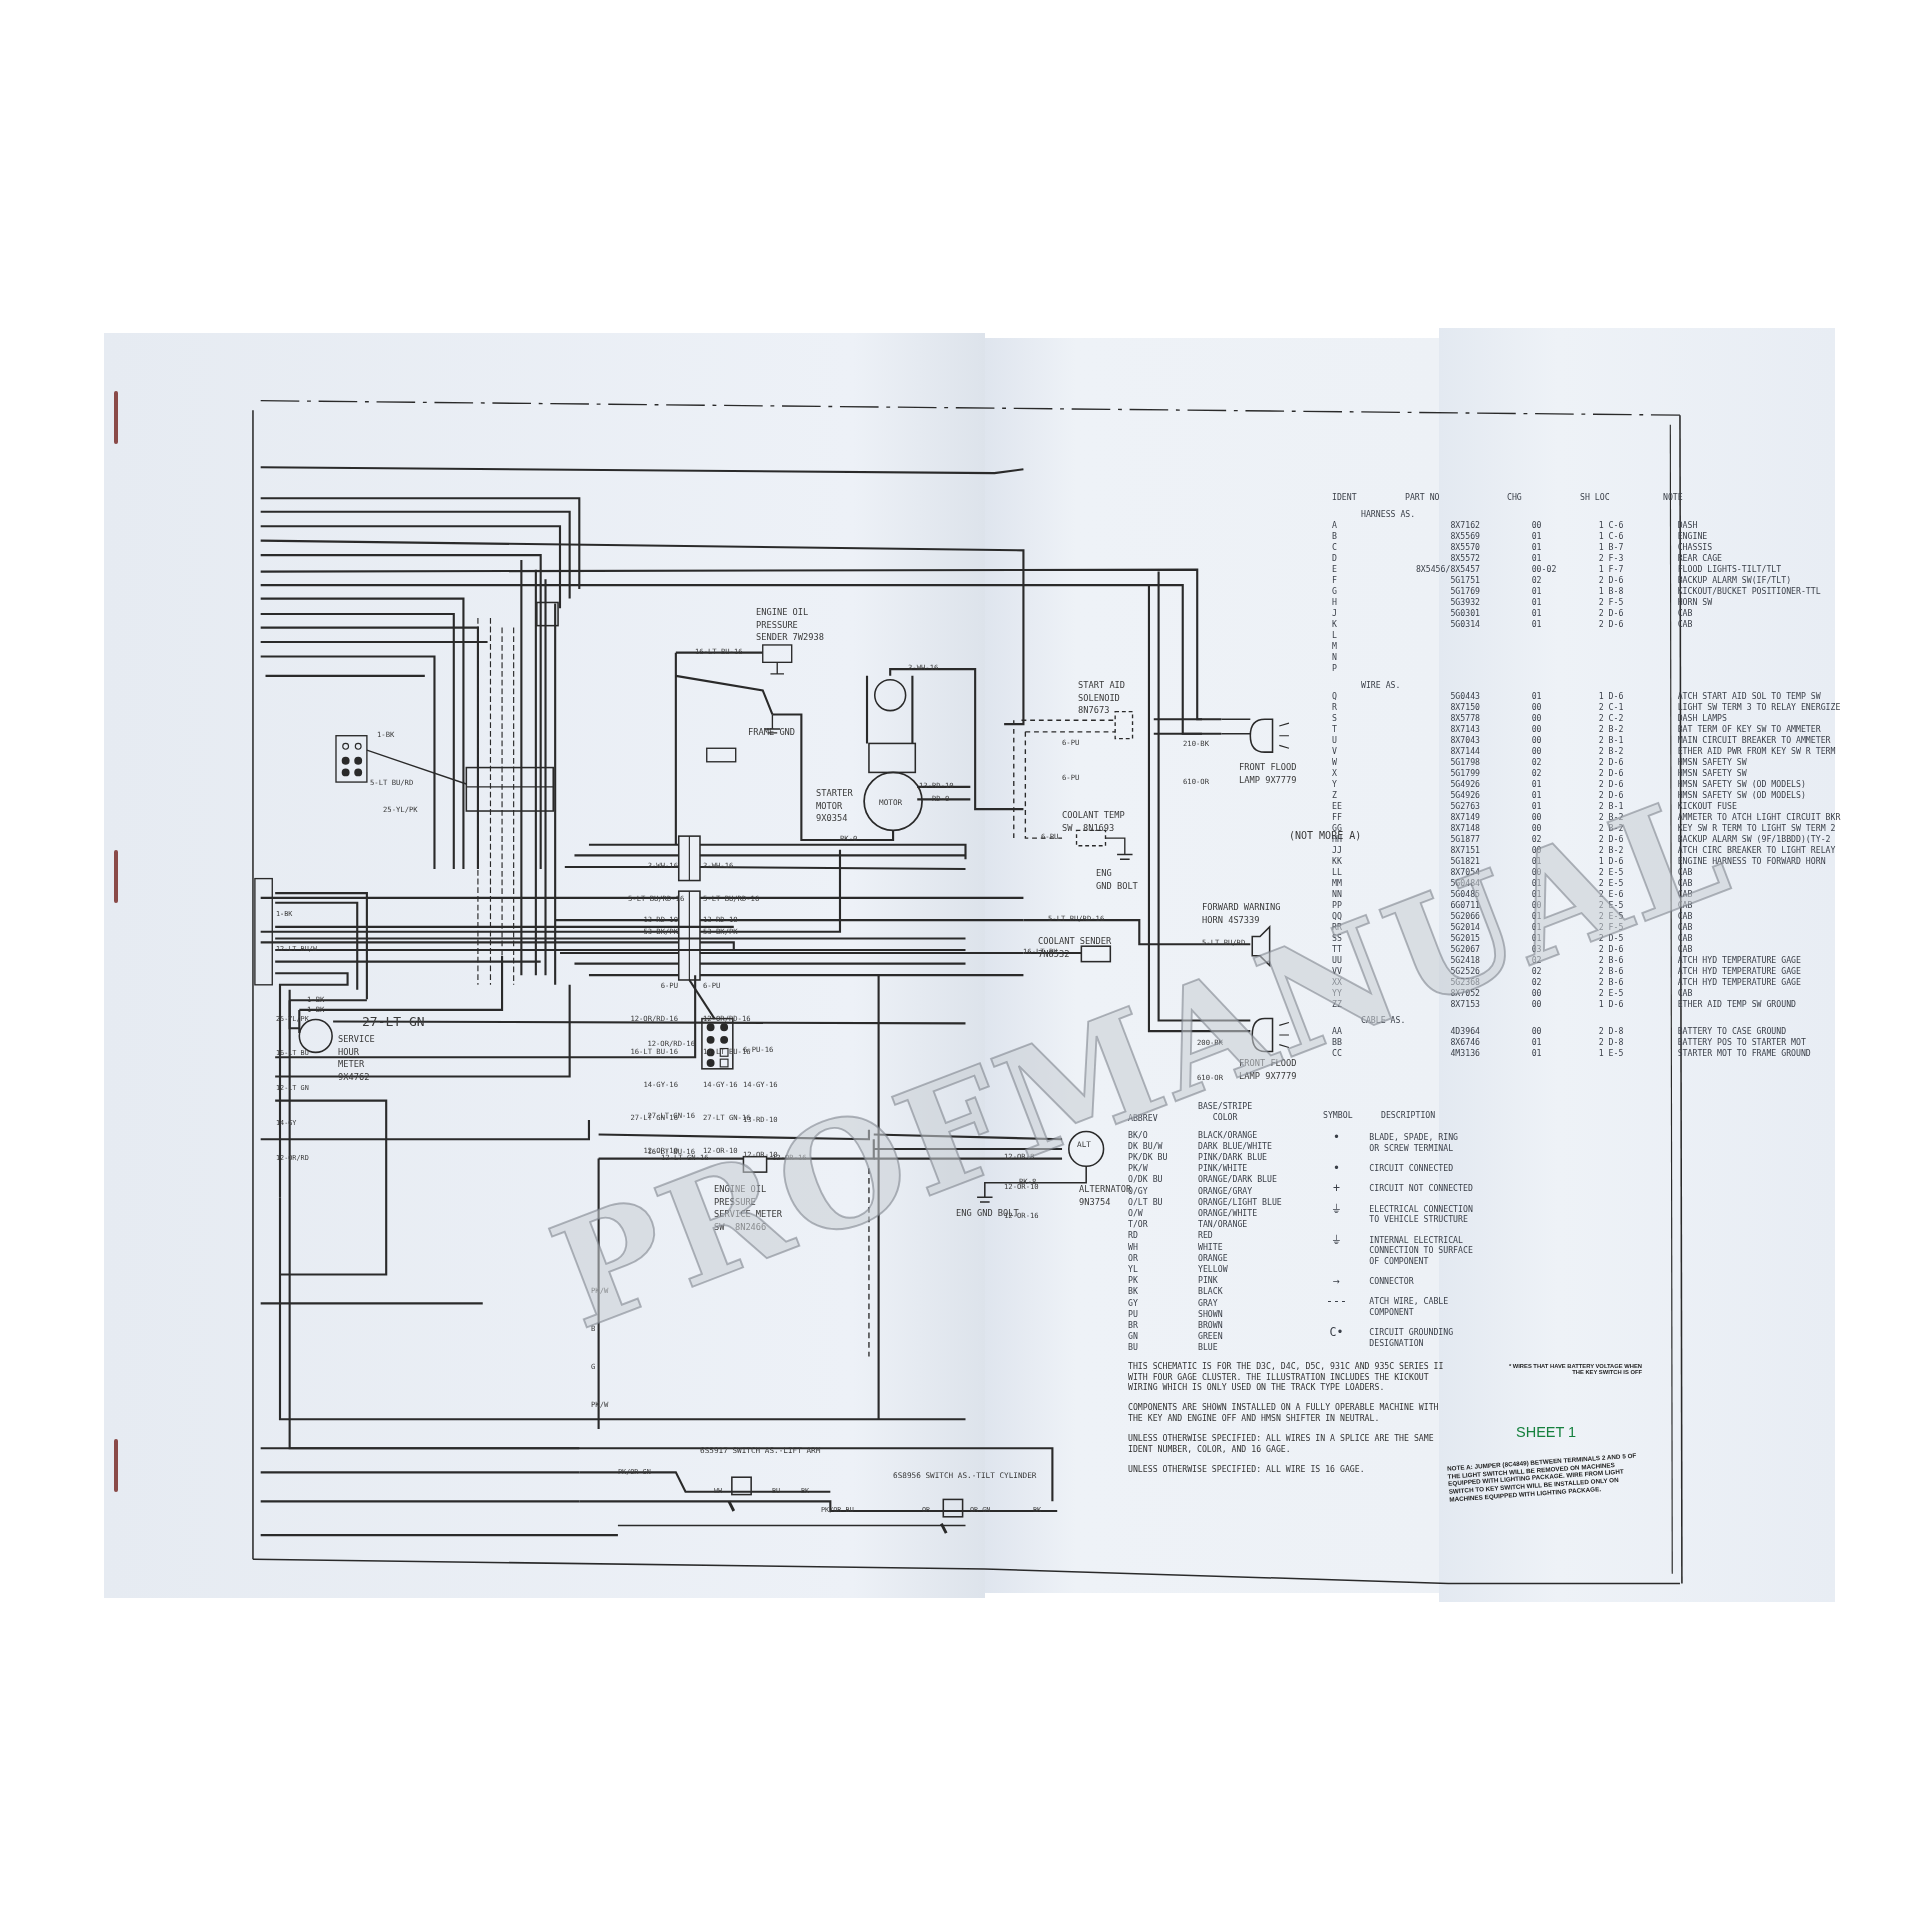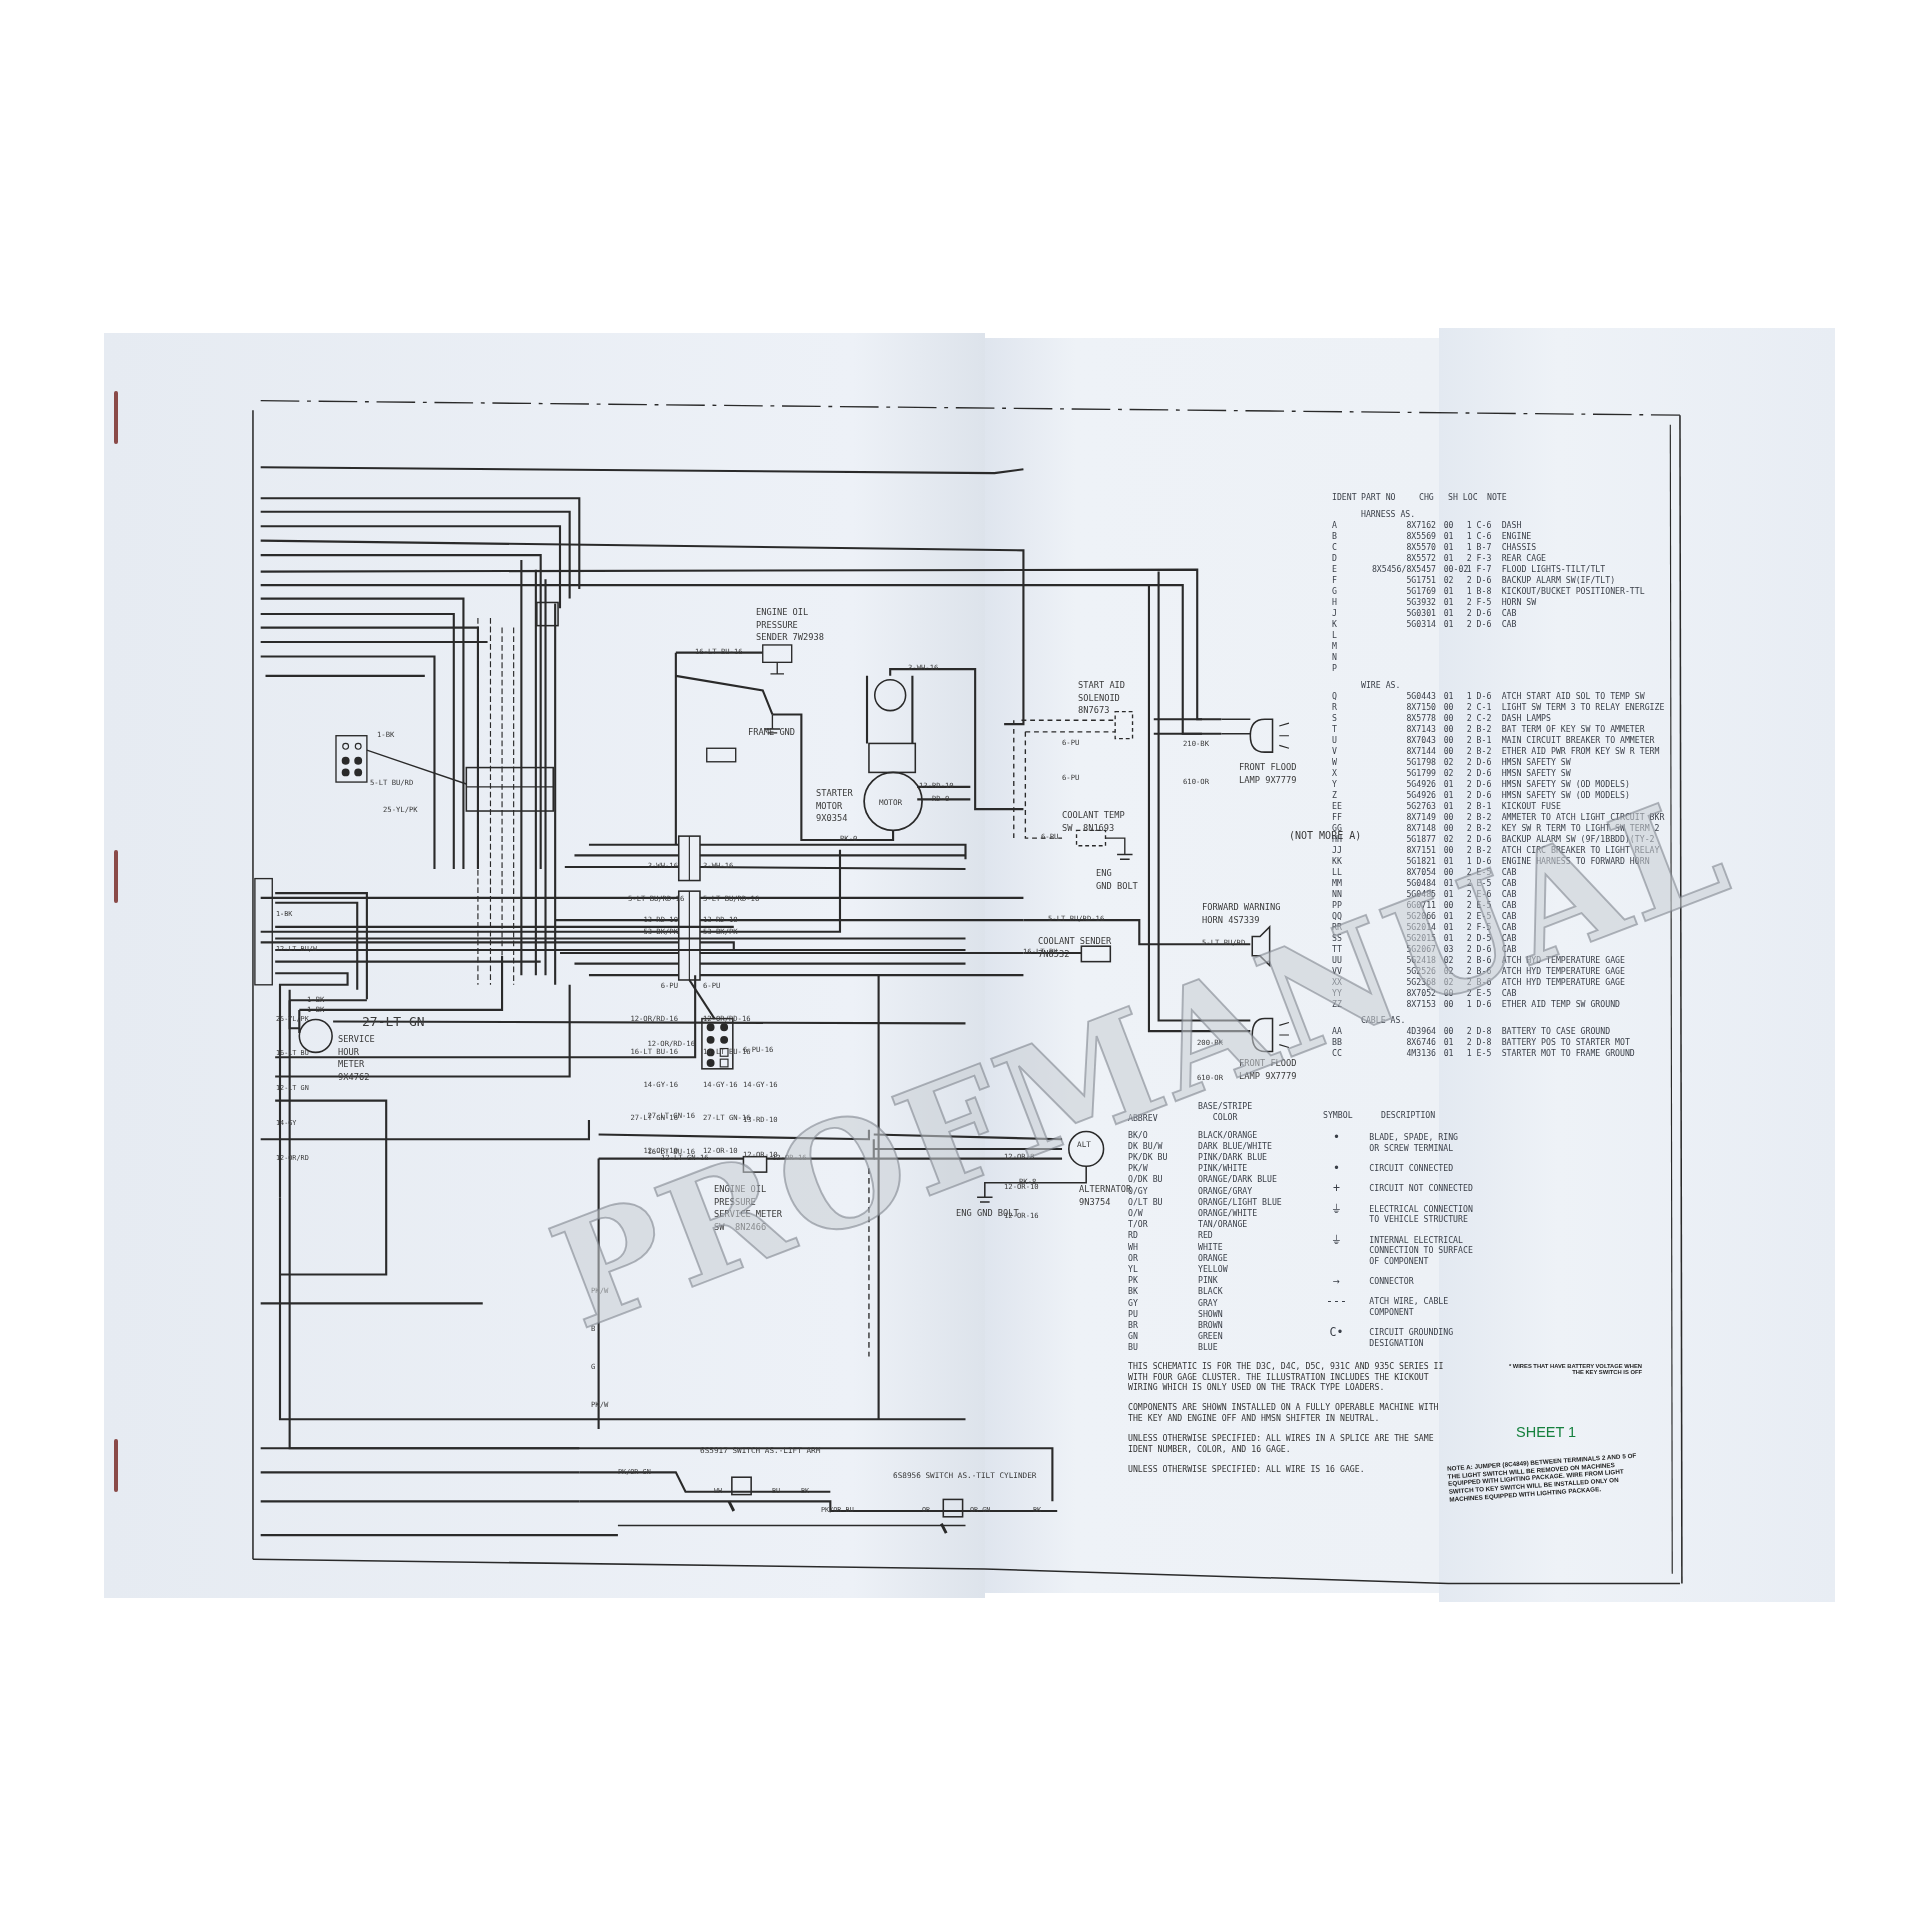--- a/index.html
+++ b/index.html
@@ -4,21 +4,21 @@
 <style>
   html, body { margin:0; padding:0; background:#ffffff; }
   body { width:1931px; height:1931px; position:relative; overflow:hidden; font-family:"DejaVu Sans Mono", monospace; }
   .sheet-left { position:absolute; left:104px; top:333px; width:881px; height:1265px; background:linear-gradient(90deg,#e6ebf2 0%,#edf1f7 85%,#dde3eb 100%); }
   .sheet-right { position:absolute; left:985px; top:338px; width:454px; height:1255px; background:linear-gradient(90deg,#dfe5ee 0%,#eef2f7 20%,#edf1f6 100%); }
   .sheet-fold { position:absolute; left:1439px; top:328px; width:396px; height:1274px; background:linear-gradient(90deg,#e3e9f1 0%,#eef2f7 30%,#e8edf4 100%); }
   .staple { position:absolute; left:114px; width:3.9px; background:#8a4a48; border-radius:1.9px; }
   svg.schematic { position:absolute; left:0; top:0; }
   .lbl { position:absolute; font-size:8.7px; color:#3a3a3a; white-space:pre; line-height:12.6px; text-transform:uppercase; }
   .parts { position:absolute; left:1332px; top:492px; font-size:8.2px; line-height:11px; color:#3a3f48; }
-  .parts .row { display:flex; white-space:nowrap; }
+  .parts .row { display:flex; white-space:nowrap;gap:44px; }
   .parts .c1 { width:29px; }
   .parts .c2 { width:75px; text-align:right; padding-right:7.7px; }
   .parts .c3 { width:23px; }
   .parts .c4 { width:35px; }
   .parts .sec { padding-left:29px; margin-top:5.8px; }
   .abbrev { position:absolute; left:1128px; top:1101px; font-size:8.2px; line-height:11.2px; color:#3a3f48; }
   .abbrev .row { display:flex; white-space:nowrap; }
   .abbrev .a { width:70px; }
   .symbols { position:absolute; left:1323px; top:1110px; font-size:8.2px; line-height:10.6px; color:#3a3f48; }
   .symbols .row { display:flex; margin-bottom:9.7px; }

